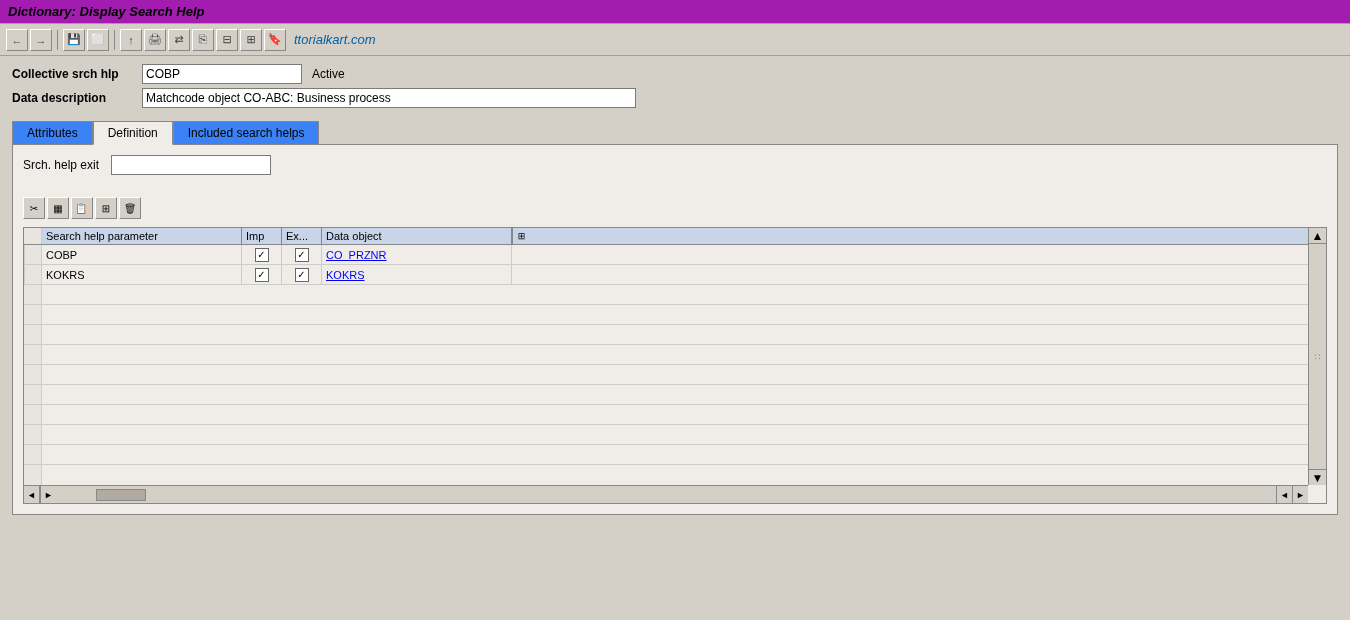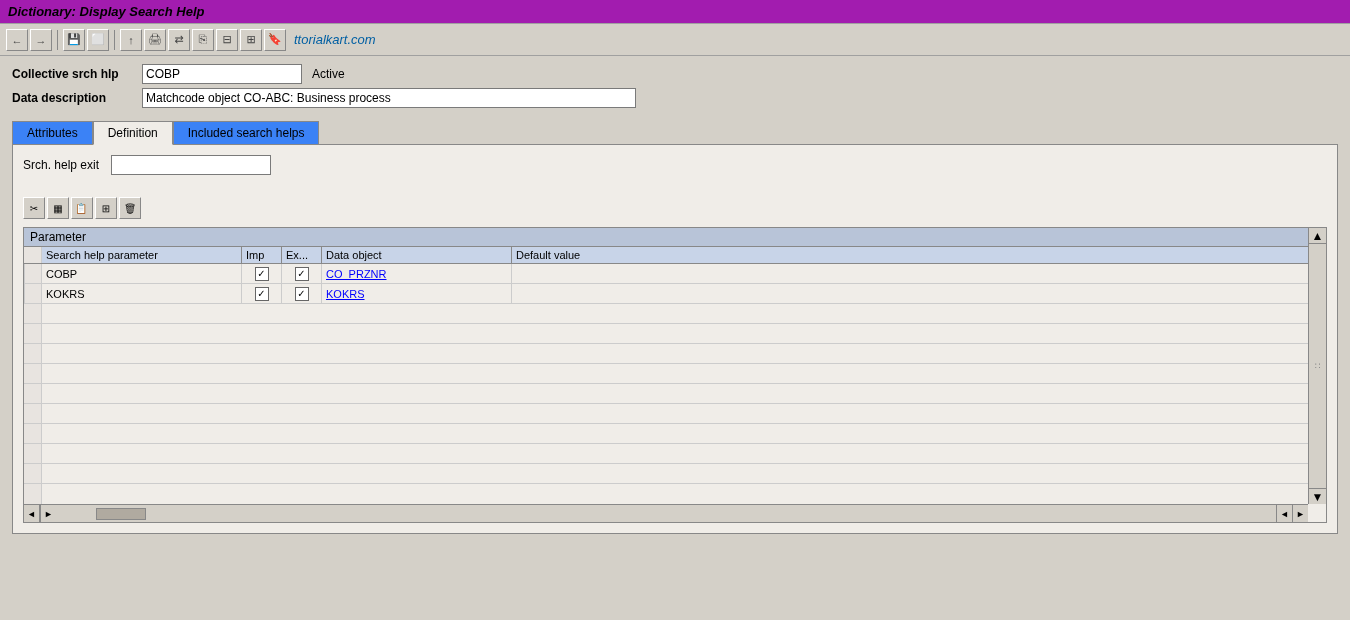--- a/index.html
+++ b/index.html
@@ -317,38 +317,34 @@
     <button class="inner-btn">
         <span>⊞</span>
       </button>
     <button class="inner-btn">
         <span>🗑</span>
       </button>
   </div>
 
   <div class="table-wrapper" style="position:relative;">
 
-    <div class="table-group-header">Parameter</div>
 
     <div class="table-header-row">
       <div class="cell cell-select col-select"></div>
       <div class="cell col-param">
         <span>Search help parameter</span>
       </div>
       <div class="cell col-imp">
         <span>Imp</span>
       </div>
       <div class="cell col-ex">
         <span>Ex...</span>
       </div>
       <div class="cell col-data">
         <span>Data object</span>
-      </div>
-      <div class="cell col-default">
-        <span>Default value</span>
       </div>
       <div style="width:18px; background:#c8d4e8; border-left:1px solid #888; display:flex; align-items:center; justify-content:center;">
         <span style="font-size:9px;">⊞</span>
       </div>
     </div>
 
     <div style="position:relative; padding-right:18px;">
 
       <div class="table-row">
         <div class="cell cell-select cell-scroll-btn" style="width:18px; border-right:1px solid #ccc; background:#e8e4e0;"></div>

